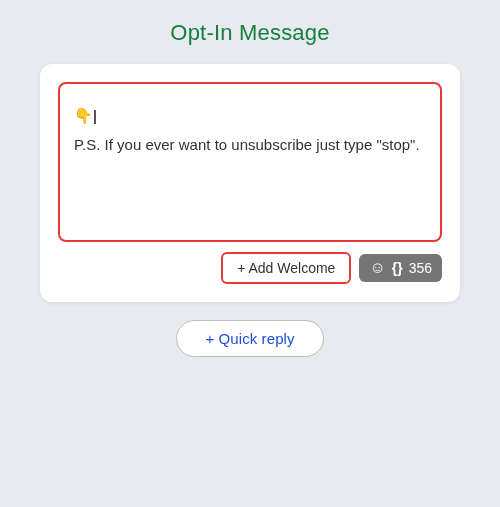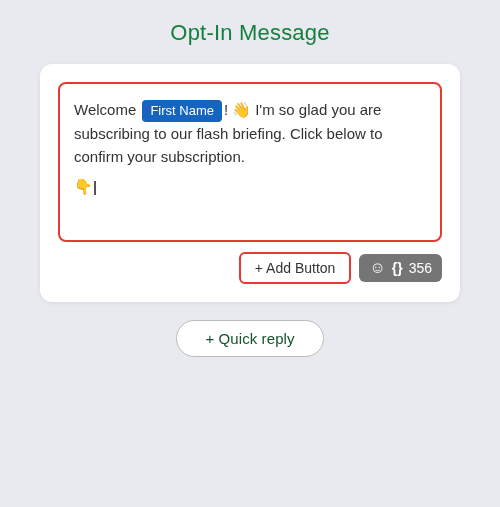--- a/index.html
+++ b/index.html
@@ -112,46 +112,44 @@
 
     .quick-reply-row {
       display: flex;
       justify-content: center;
       margin-top: 18px;
     }
 
     .quick-reply-btn {
       border: 1.5px solid #bbb;
       background: #fff;
-      color: #14532d;
+      color: #1d4ed8;
       font-size: 15px;
       border-radius: 25px;
       padding: 9px 28px;
       cursor: pointer;
       letter-spacing: 0.1px;
     }
   </style>
 </head>
 <body>
 
 <h1 class="page-title">Opt-In Message</h1>
 
 <div class="card">
 
   <div class="message-box">
-    <p class="message-text">
-      <span>Welcome </span><span class="first-name-badge">First Name</span><span>! 👋 I'm so glad you are subscribing to our flash briefing. Click below to confirm your subscription.</span>
-    </p>
     <p class="message-text" style="margin-top:6px;">
       <span>👇</span><span class="cursor-bar"></span>
     </p>
+    <p class="message-text" style="margin-top:6px;">P.S. If you ever want to unsubscribe just type "stop".</p>
   </div>
 
   <div class="message-actions">
-    <button class="add-button-btn">+ Add Button</button>
+    <button class="add-button-btn">+ Add Welcome</button>
     <div class="icon-group">
       <span class="emoji-icon">☺</span>
       <span class="brace-icon">{}</span>
       <span class="char-count">356</span>
     </div>
   </div>
 
 </div>
 
 <div class="quick-reply-row">

